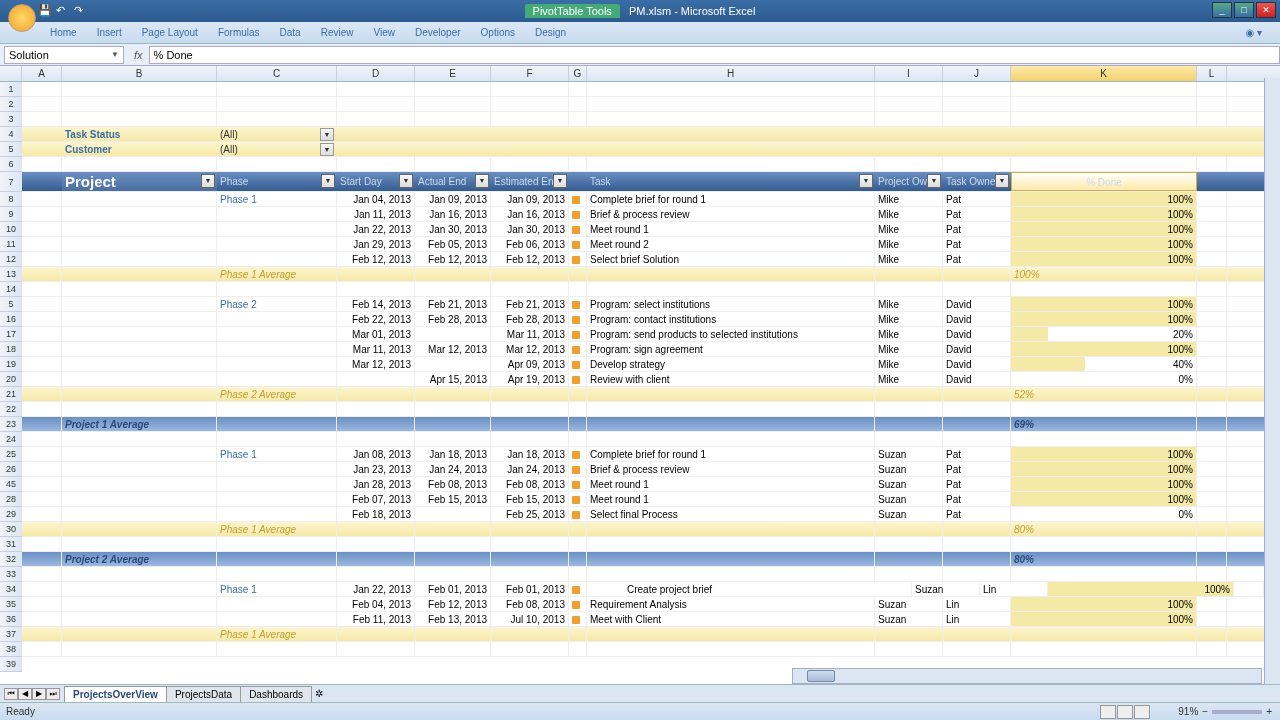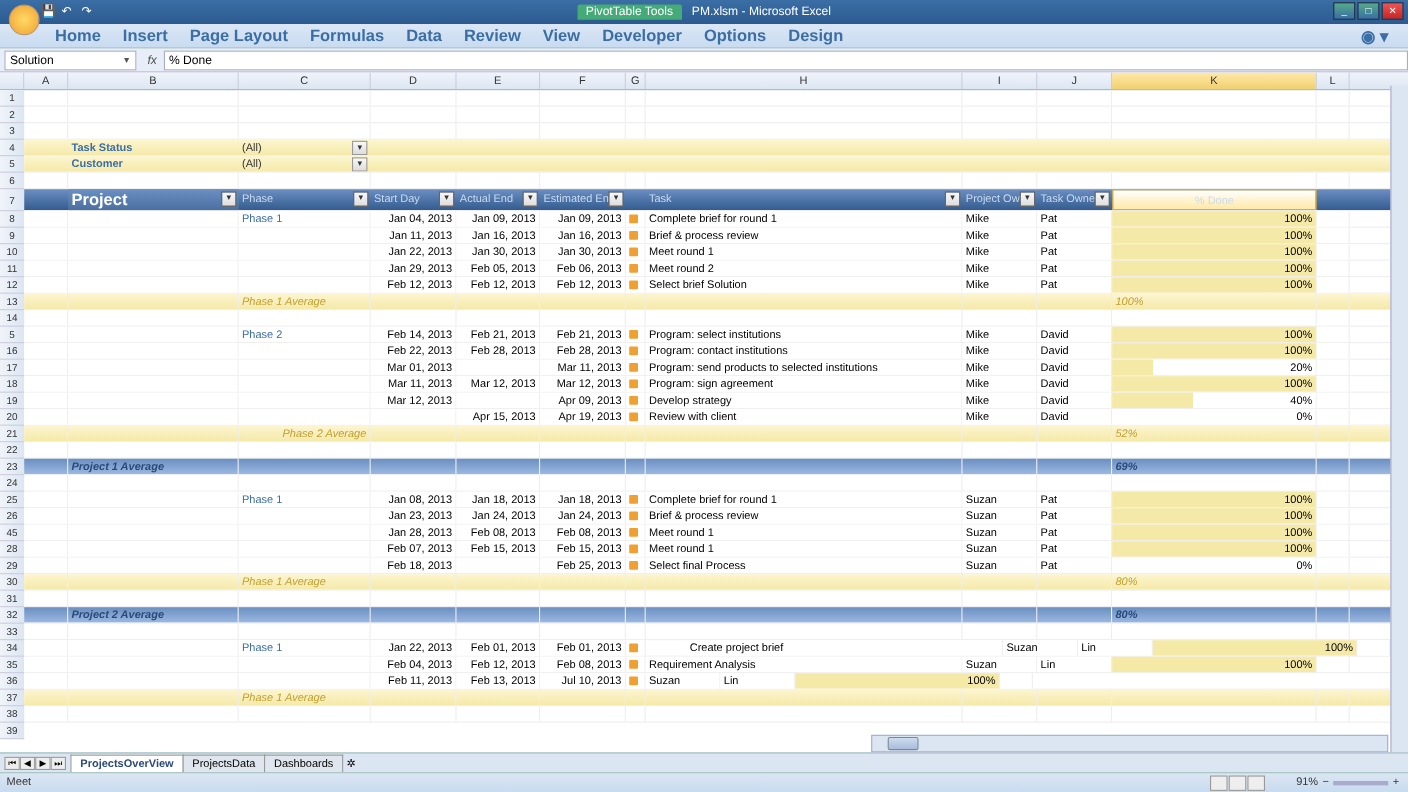--- a/index.html
+++ b/index.html
@@ -6,21 +6,21 @@
 body { font-family: "Segoe UI", Tahoma, sans-serif; font-size: 11px; background: #fff; overflow: hidden; }
 .title-bar { background: linear-gradient(#3a6ea5,#2c5a8f); height: 22px; display: flex; align-items: center; color: #fff; font-size: 11px; position: relative; }
 .title-bar .office-btn { width: 28px; height: 28px; background: radial-gradient(#ffd966,#f0a030); border-radius: 50%; margin: 2px 6px; border: 1px solid #b97; position: absolute; left: 2px; top: 2px; z-index: 10; }
 .title-bar .qat { margin-left: 38px; display: flex; gap: 4px; }
 .title-bar .qat span { width: 14px; height: 14px; display: inline-block; }
 .title-center { position: absolute; left: 0; right: 0; text-align: center; pointer-events: none; }
 .title-center .tool-tab { background: #4a7; padding: 1px 8px; border-radius: 2px 2px 0 0; margin-right: 6px; }
 .win-controls { position: absolute; right: 4px; top: 2px; display: flex; gap: 2px; }
 .win-controls span { width: 20px; height: 16px; background: linear-gradient(#5a8,#3a6ea5); border: 1px solid #234; display: flex; align-items: center; justify-content: center; color: #fff; font-size: 9px; }
 .win-controls .close { background: linear-gradient(#e55,#c22); }
-.ribbon-tabs { background: linear-gradient(#dbe7f5,#c8dbf0); height: 22px; display: flex; align-items: center; padding-left: 40px; font-size: 15px; color: #3a6ea5; border-bottom: 1px solid #9bb; position: relative; font-weight: bold; }
+.ribbon-tabs { background: linear-gradient(#dbe7f5,#c8dbf0); height: 22px; display: flex; align-items: center; padding-left: 40px; font-size: 10px; color: #3a6ea5; border-bottom: 1px solid #9bb; position: relative; }
 .ribbon-tabs span { padding: 3px 10px; cursor: pointer; }
 .ribbon-tabs .help { position: absolute; right: 8px; color: #3a6ea5; }
 .formula-bar { height: 22px; background: #e8eef7; border-bottom: 1px solid #aac; display: flex; align-items: center; }
 .name-box { width: 120px; background: #fff; border: 1px solid #aac; height: 18px; margin: 0 4px; padding: 0 4px; display: flex; align-items: center; justify-content: space-between; }
 .name-box .dd { font-size: 8px; color: #555; }
 .fx-label { font-style: italic; color: #555; margin: 0 6px; }
 .formula-input { flex: 1; background: #fff; border: 1px solid #aac; height: 18px; padding: 0 4px; display: flex; align-items: center; }
 .grid-area { position: relative; background: #fff; height: 612px; overflow: hidden; }
 .col-headers { display: flex; height: 16px; background: linear-gradient(#f0f4fa,#dce6f2); border-bottom: 1px solid #9bb; font-size: 10px; color: #333; }
 .col-headers div { border-right: 1px solid #ccd; text-align: center; line-height: 16px; flex-shrink: 0; }
@@ -445,21 +445,21 @@
         <div style="width: 18px;"><span class="task-icon"></span></div>
         <div style="width: 288px;">Review with client</div>
         <div style="width: 68px;">Mike</div>
         <div style="width: 68px;">David</div>
         <div class="num pct-0" style="width: 186px;">0%</div>
         <div style="width: 30px;"></div>
       </div>
       <div class="row avg-row">
         <div style="width: 40px;"></div>
         <div style="width: 155px;"></div>
-        <div style="width: 120px; text-align: right;">Phase 2 Average</div>
+        <div style="width: 120px;">Phase 2 Average</div>
         <div style="width: 78px;"></div>
         <div style="width: 76px;"></div>
         <div style="width: 78px;"></div>
         <div style="width: 18px;"></div>
         <div style="width: 288px;"></div>
         <div style="width: 68px;"></div>
         <div style="width: 68px;"></div>
         <div style="width: 186px;">52%</div>
         <div style="width: 30px;"></div>
       </div>
@@ -660,20 +660,21 @@
         <div style="width: 30px;"></div>
       </div>
       <div class="row data-row">
         <div style="width: 40px;"></div>
         <div style="width: 155px;"></div>
         <div style="width: 120px;"></div>
         <div class="num" style="width: 78px;">Feb 11, 2013</div>
         <div class="num" style="width: 76px;">Feb 13, 2013</div>
         <div class="num" style="width: 78px;">Jul 10, 2013</div>
         <div style="width: 18px;"><span class="task-icon"></span></div>
+        <div style="width: 288px;">Meet with Client</div>
         <div style="width: 68px;">Suzan</div>
         <div style="width: 68px;">Lin</div>
         <div class="num pct-100" style="width: 186px;">100%</div>
         <div style="width: 30px;"></div>
       </div>
       <div class="row avg-row">
         <div style="width: 40px;"></div>
         <div style="width: 155px;"></div>
         <div style="width: 120px;">Phase 1 Average</div>
         <div style="width: 78px;"></div>
@@ -715,21 +716,21 @@
   <div class="sheet-tab active">ProjectsOverView</div>
   <div class="sheet-tab inactive">ProjectsData</div>
   <div class="sheet-tab inactive">Dashboards</div>
   <span style="margin-left:4px">✲</span>
   <div class="hscroll">
     <div class="hscroll-thumb"></div>
   </div>
 </div>
 
 <div class="status-bar">
-  <span>Meet</span>
+  <span>Ready</span>
   <div class="views">
     <span></span>
     <span></span>
     <span></span>
   </div>
   <div class="zoom">
     <span>91%</span>
     <span>−</span>
     <span style="width:50px;height:4px;background:#aac;display:inline-block"></span>
     <span>+</span>

